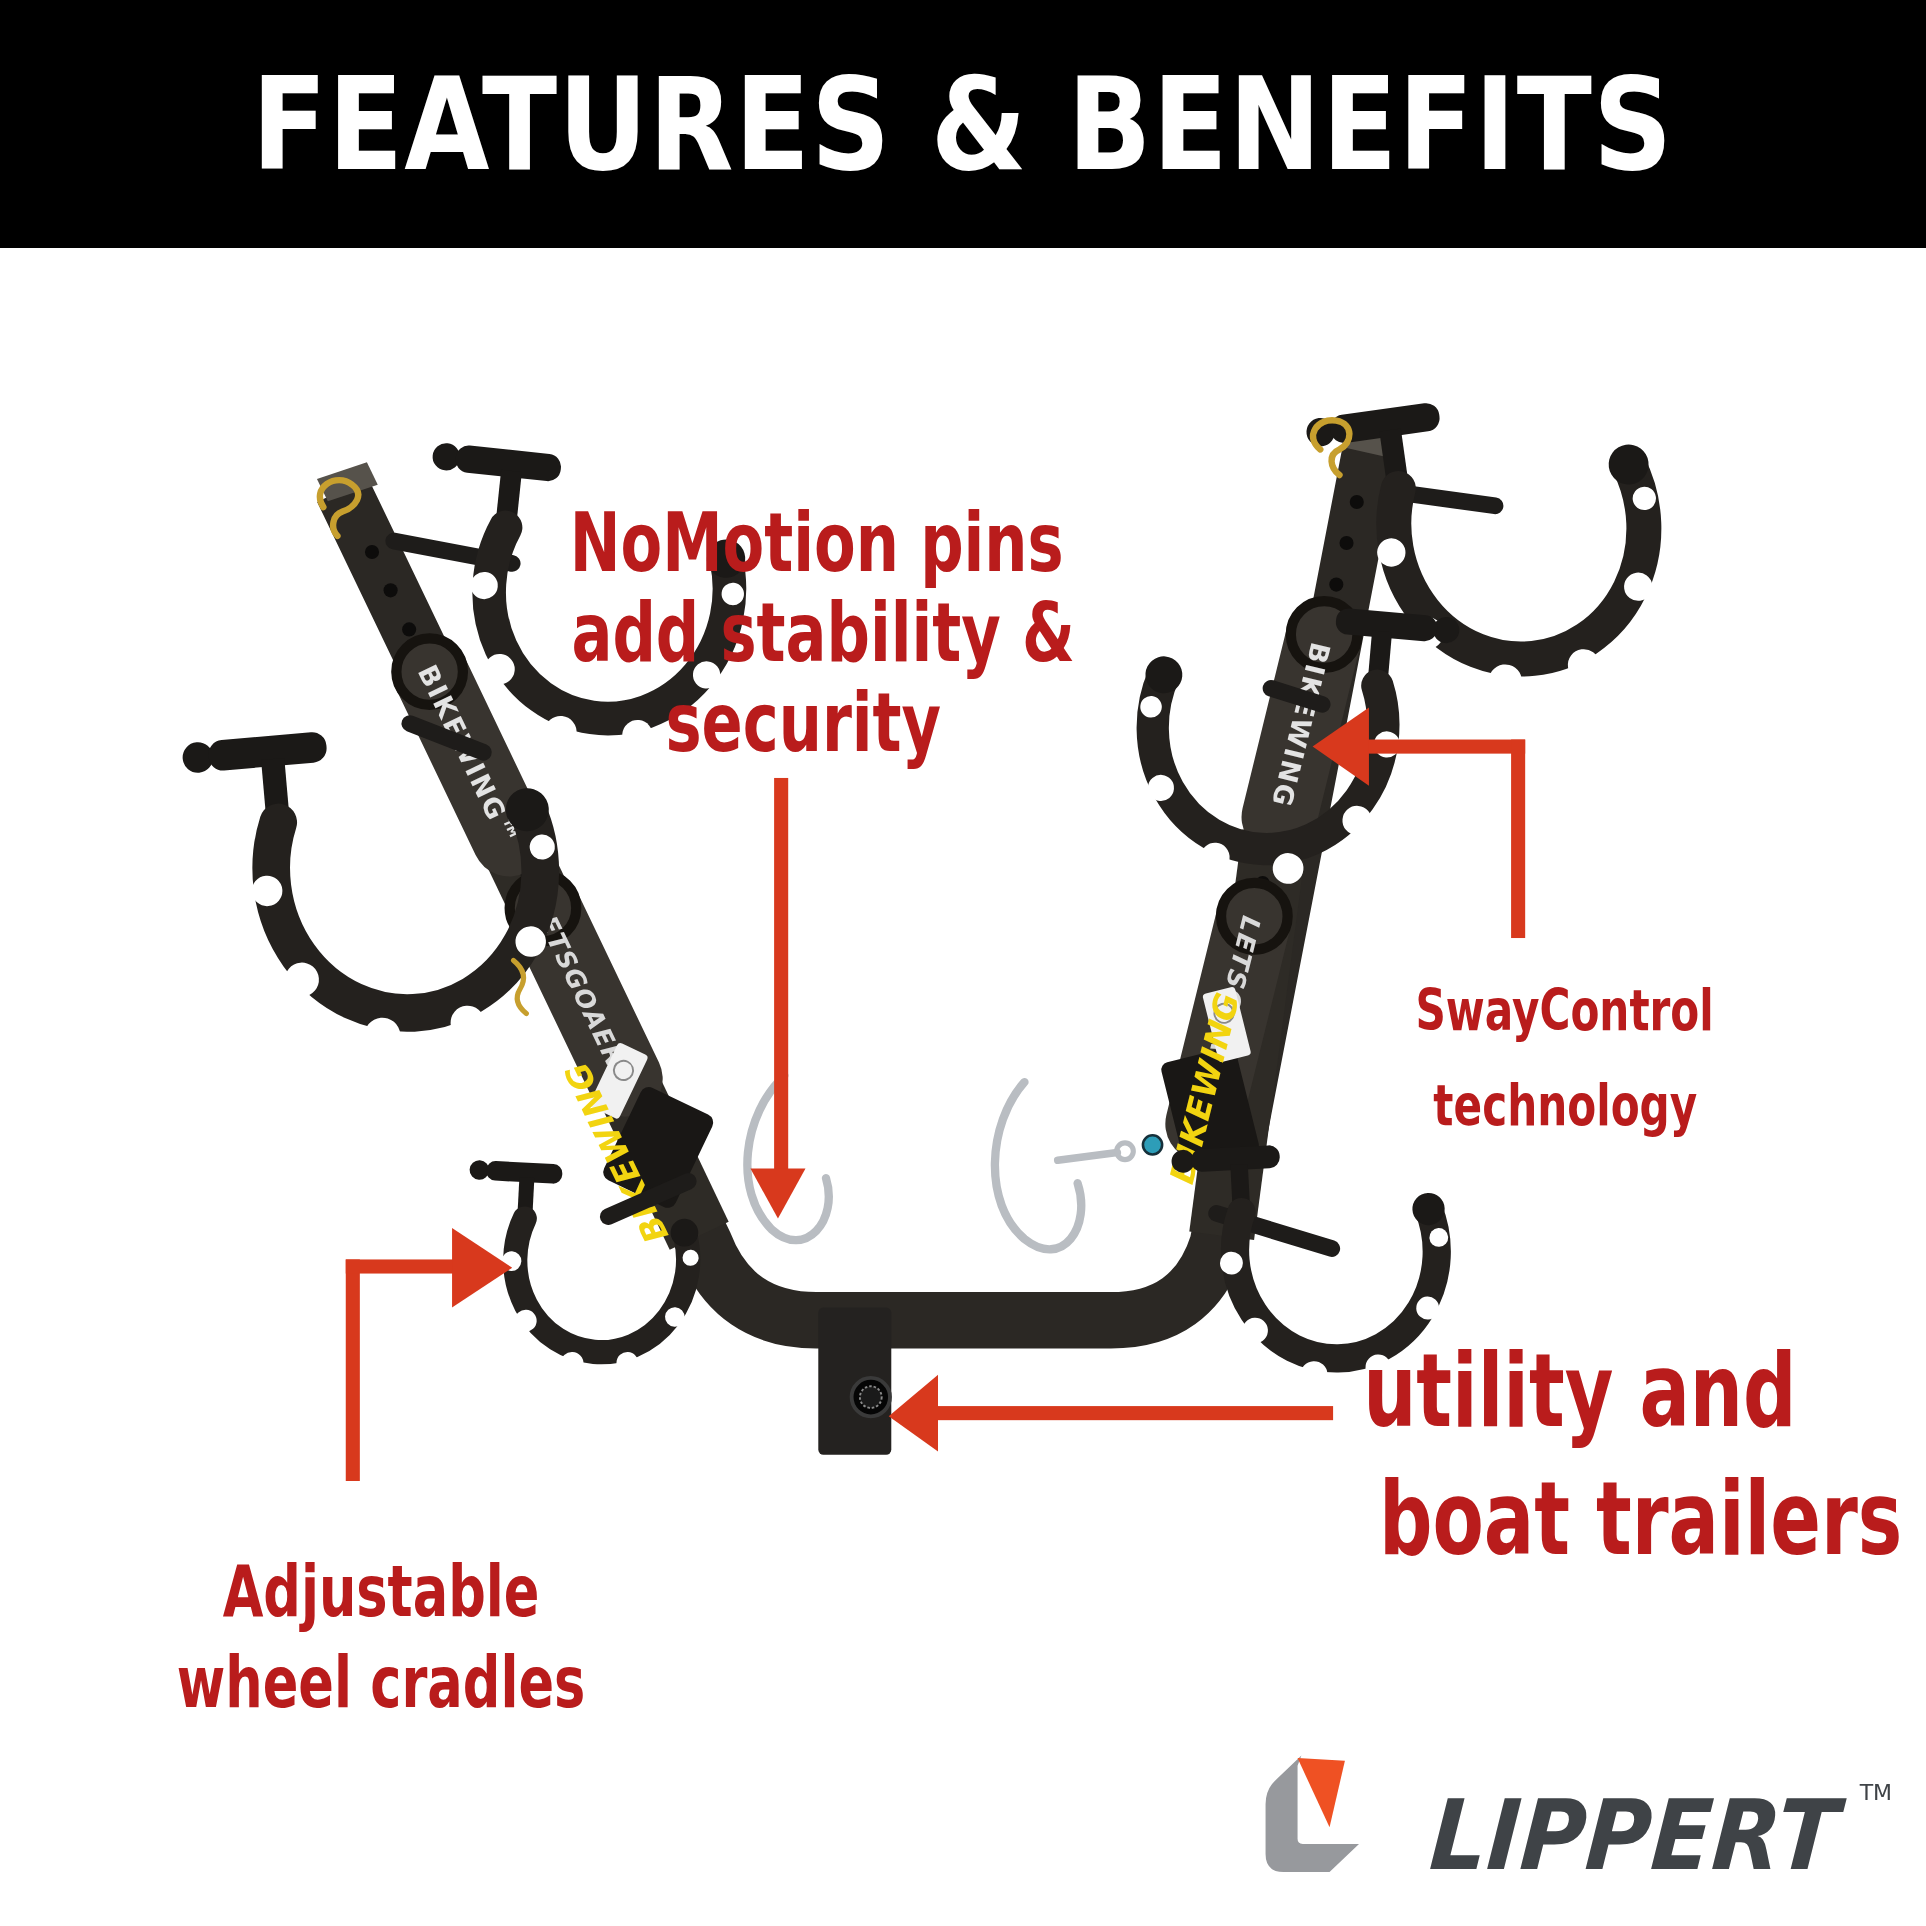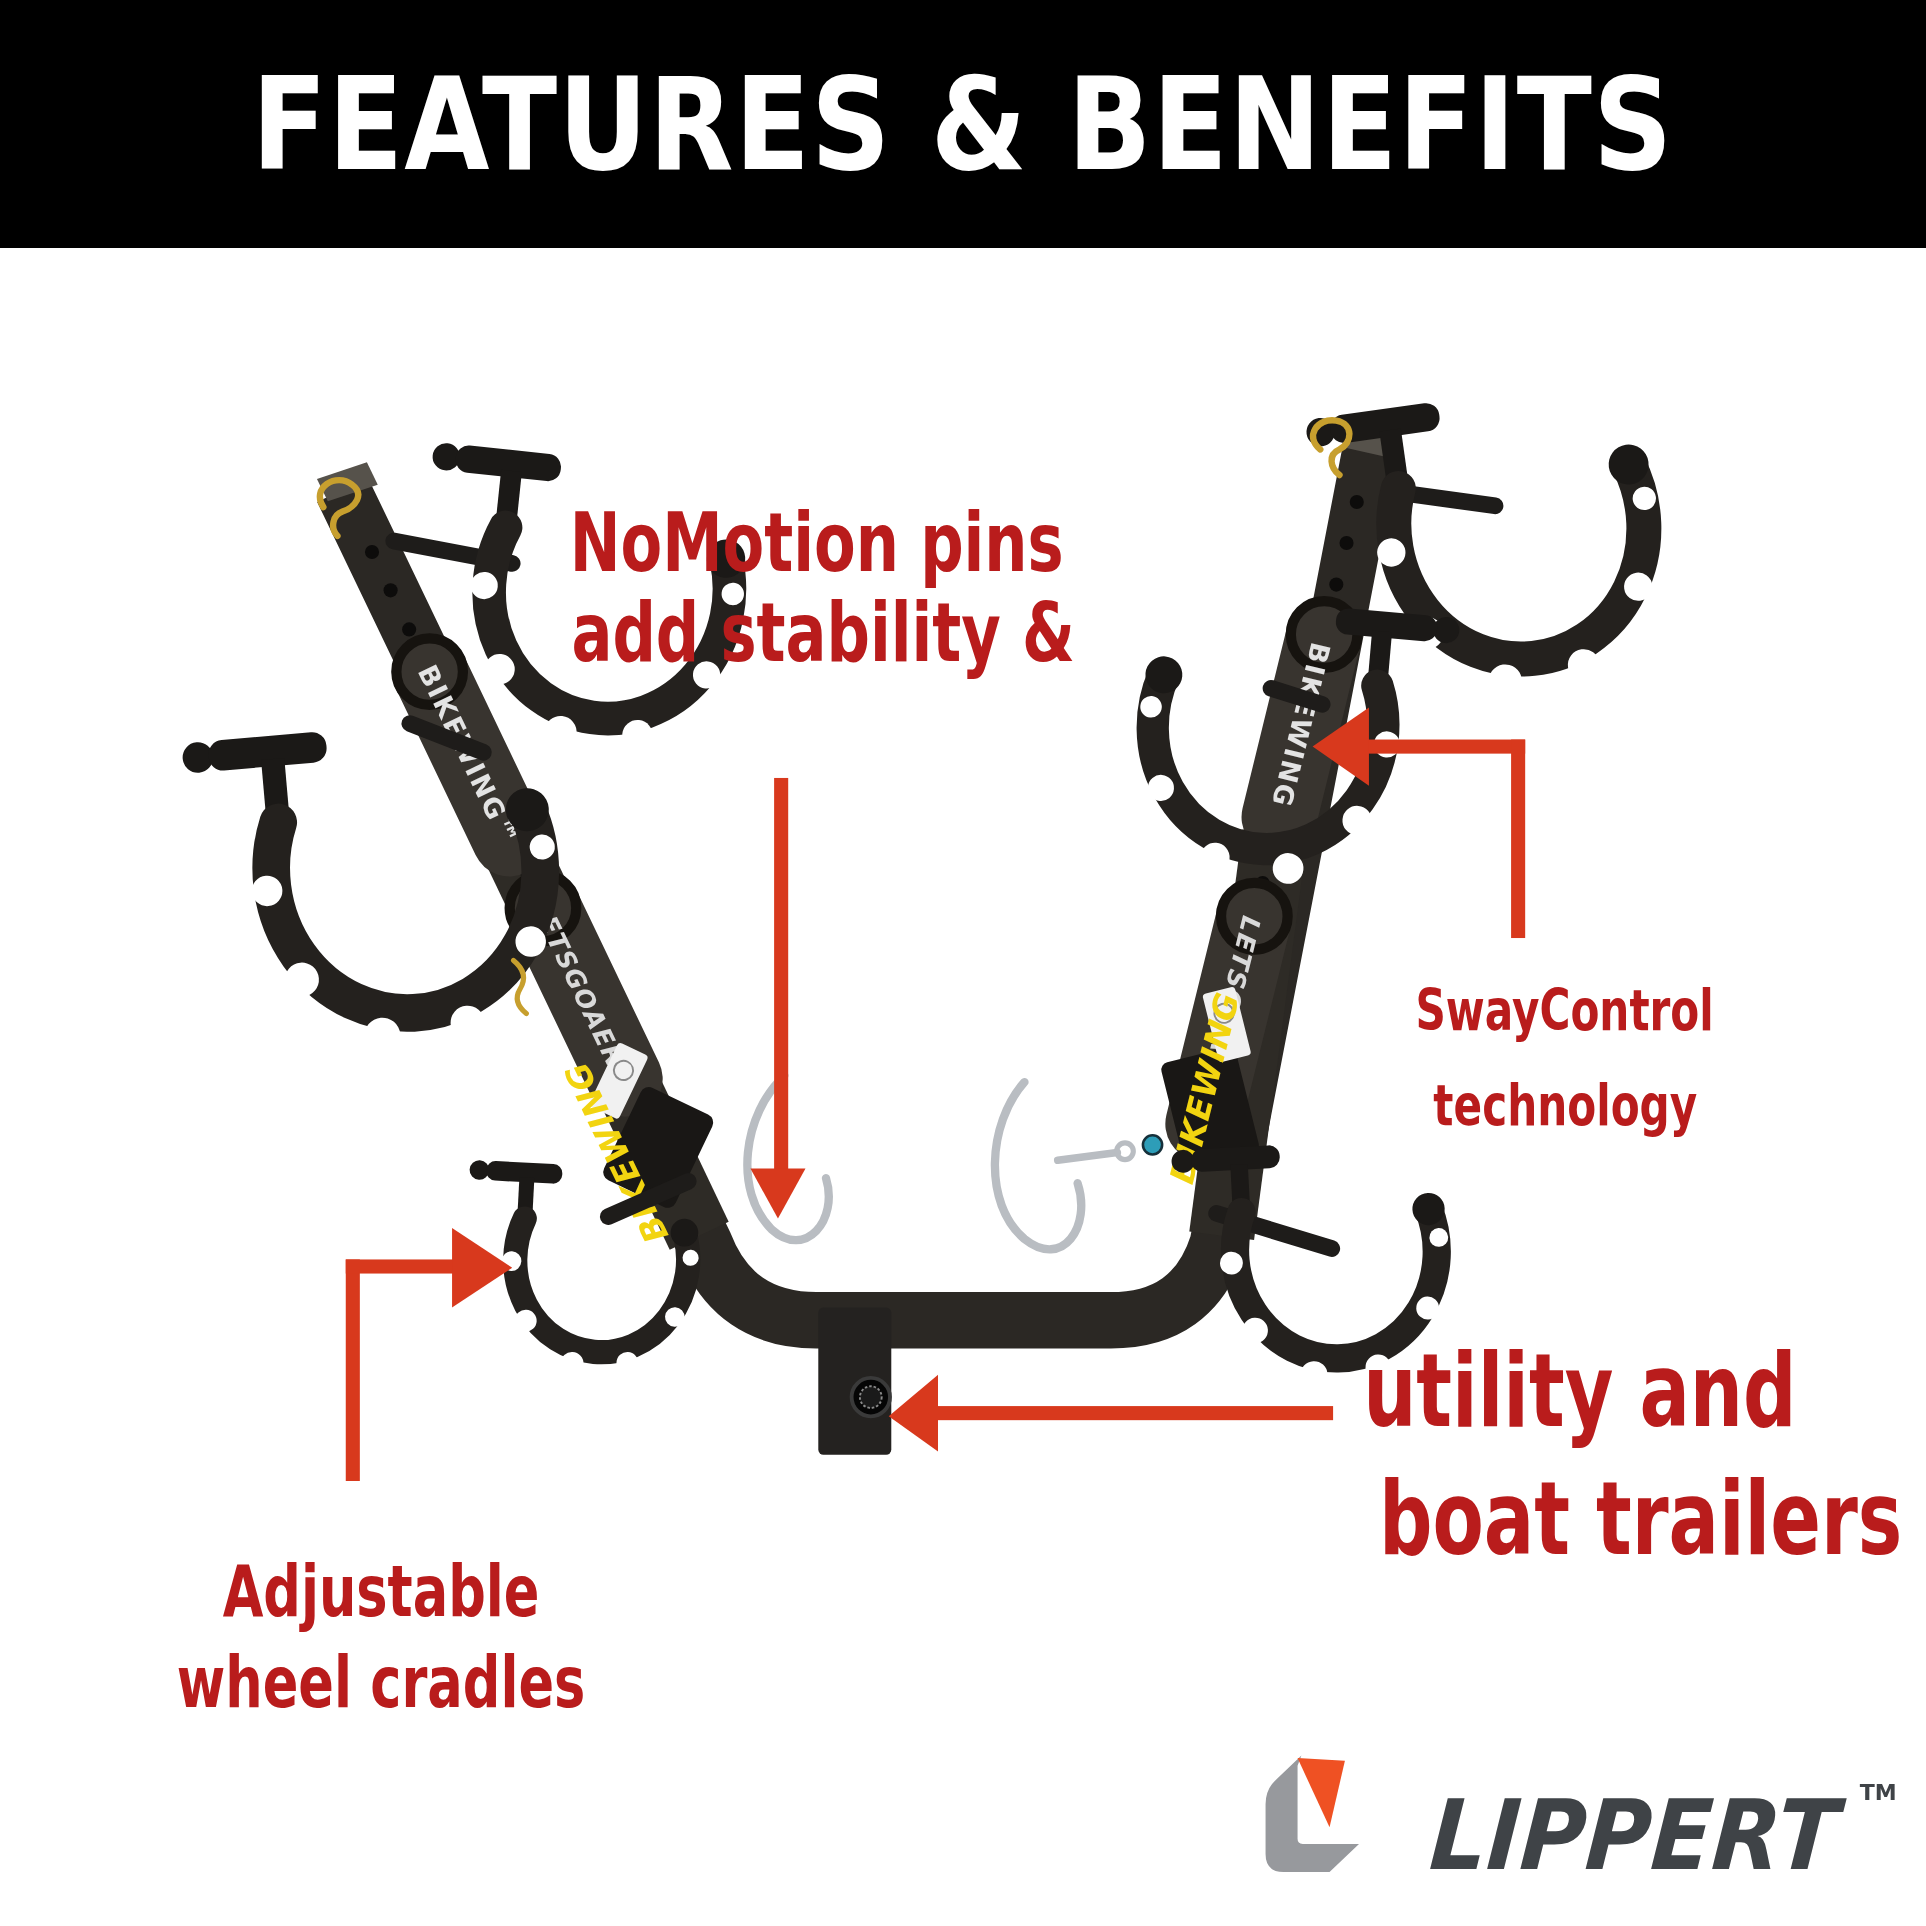--- a/index.html
+++ b/index.html
@@ -18,21 +18,21 @@
   .co-sway{left:1277px;top:963px;width:576px;font-size:57px;line-height:95px;}
   .co-cargo{left:1287px;top:1327px;width:576px;font-size:101px;line-height:128px;}
   .co-cradles{left:61px;top:1546px;width:640px;font-size:71px;line-height:91px;}
   
   .artwork{position:absolute;left:0;top:0;width:1926px;height:1926px;}
   
   .logo{position:absolute;left:1263px;top:1753px;width:621px;height:134px;display:flex;align-items:flex-start;}
   .logo .mark{width:128px;height:128px;flex:0 0 auto;}
   .logo .word{font-size:97px;font-weight:bold;font-style:italic;color:#3f4347;letter-spacing:0px;
               margin-left:22px;margin-top:25.6px;white-space:nowrap;display:inline-block;transform:skewX(-4deg) scaleX(.92);}
-  .logo .tm{font-size:22px;font-weight:bold;color:#3f4347;margin-top:27px;margin-left:3.8px;}
+  .logo .tm{font-size:22px;font-weight:normal;color:#3f4347;margin-top:27px;margin-left:3.8px;}
 </style>
 </head>
 <body>
 
 <div class="canvas">
 
   <div class="banner">
     <span class="title">FEATURES &amp; BENEFITS</span>
   </div>
 
@@ -163,20 +163,21 @@
         <rect x="540" y="1967" width="22" height="346"></rect>
         <rect x="540" y="1967" width="170" height="22"></rect>
         <polygon points="706,1918 706,2042 800,1980"></polygon>
       </g>
     </g>
   </svg>
 
   <div class="callout co-nomotion">
     <span class="ln"><span>NoMotion pins</span></span>
     <span class="ln"><span>add stability &amp;</span></span>
+    <span class="ln"><span>security</span></span>
   </div>
   <div class="callout co-sway">
     <span class="ln"><span>SwayControl</span></span>
     <span class="ln"><span>technology</span></span>
   </div>
   <div class="callout co-cargo">
     <span class="ln"><span>utility and</span></span>
     <span class="ln"><span>boat trailers</span></span>
   </div>
   <div class="callout co-cradles">

